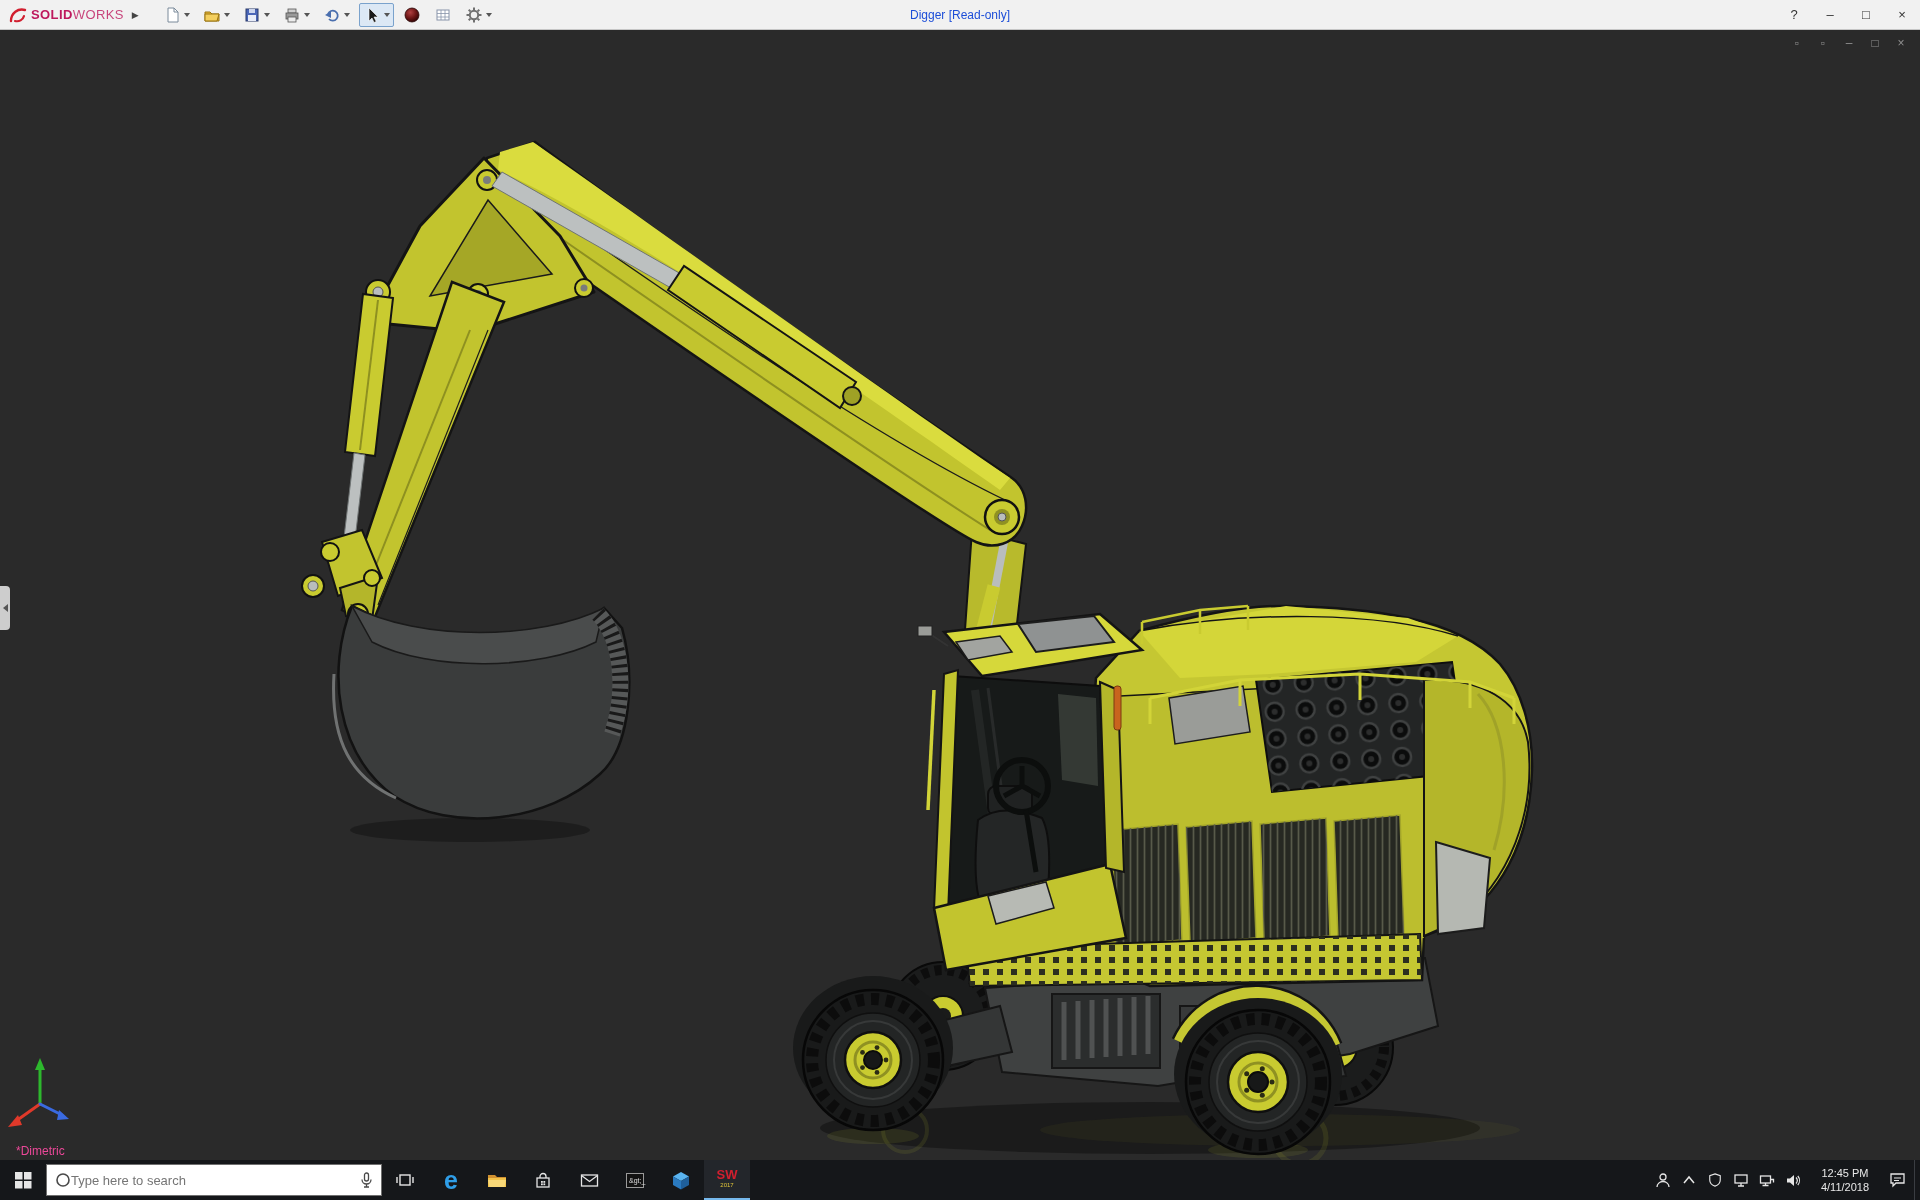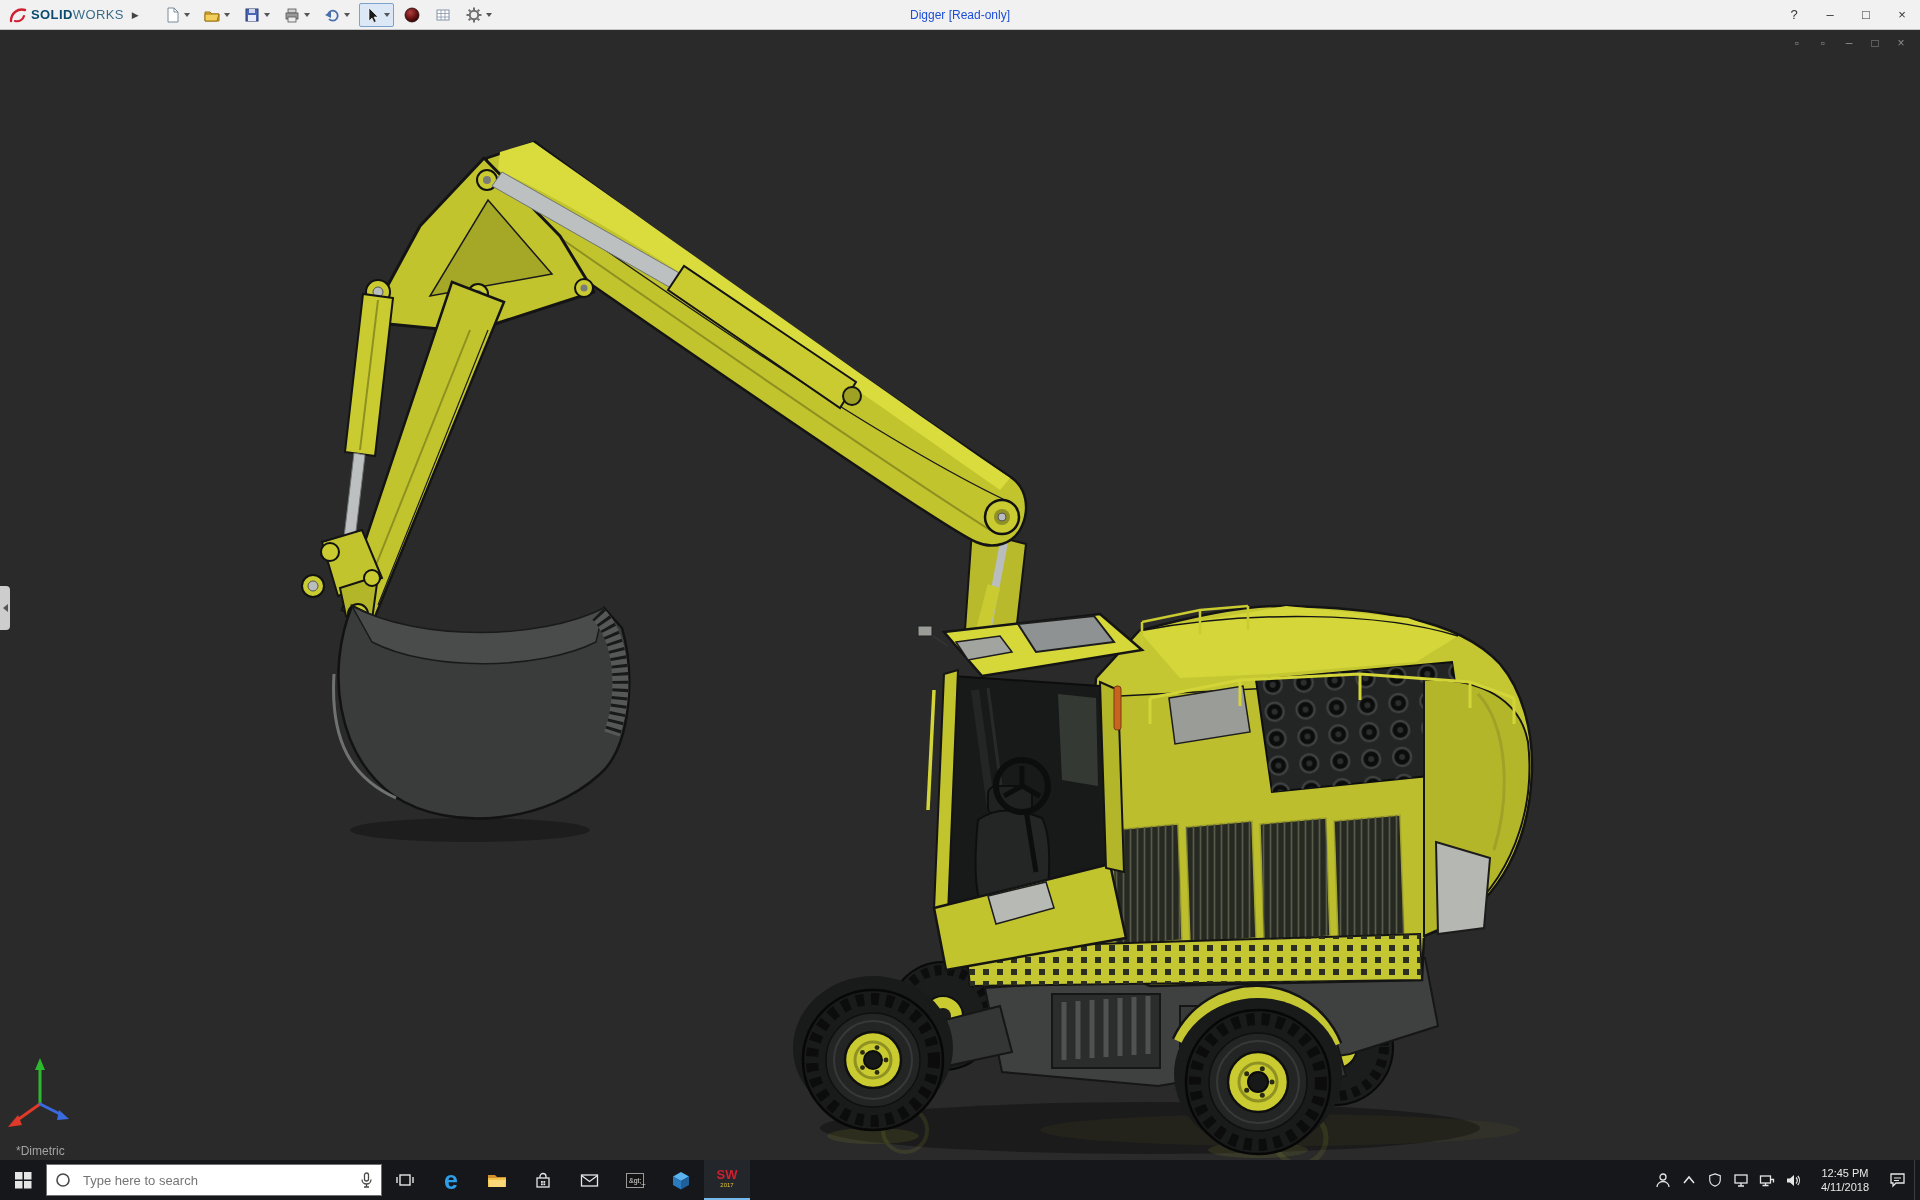--- a/index.html
+++ b/index.html
@@ -3,21 +3,21 @@
 <meta charset="utf-8">
 <style>
   * { margin:0; padding:0; box-sizing:border-box; }
   html,body { width:1920px; height:1200px; overflow:hidden; background:#000;
     font-family:"Liberation Sans","DejaVu Sans",sans-serif; }
 
   
   .titlebar { height:30px; background:#f1f1f1; border-bottom:1px solid #c6c6c6;
     display:flex; align-items:center; position:relative; }
   .logo { display:flex; align-items:center; margin-left:8px; gap:3px; }
-  .logo-text { font-size:13px; letter-spacing:.4px; color:#0c4a6e; }
+  .logo-text { font-size:13px; letter-spacing:.4px; color:#be185d; }
   .logo-text .solid { font-weight:700; }
   .logo-text .works { font-weight:400; opacity:.8; }
   .expand-arrow { font-size:9px; color:#444; margin-left:8px; cursor:default; }
   .toolbar { display:flex; align-items:center; margin-left:20px; gap:5px; }
   .tbtn { display:flex; align-items:center; padding:2px 3px; border:1px solid transparent; border-radius:2px; }
   .tbtn.active { border-color:#7aa2cc; background:#dce8f5; }
   .caret { width:0; height:0; border-left:3px solid transparent; border-right:3px solid transparent;
     border-top:4px solid #555; margin-left:3px; }
   .doc-title { position:absolute; left:50%; top:0; transform:translateX(-50%);
     height:30px; line-height:30px; font-size:12px; color:#1d4ed8; }
@@ -27,28 +27,28 @@
   
   .viewport { position:relative; height:1130px; background:#2a2a2a; overflow:hidden; }
   #scene { position:absolute; left:0; top:0; }
   .doc-controls { position:absolute; top:6px; right:12px; display:flex; gap:12px;
     color:#909090; font-size:12px; }
   .doc-controls span { width:14px; text-align:center; cursor:default; }
   .side-tab { position:absolute; left:0; top:556px; width:10px; height:44px;
     background:#cdcdcd; border-radius:0 4px 4px 0; display:flex; align-items:center; justify-content:center; }
   .side-tab i { width:0; height:0; border-right:5px solid #555;
     border-top:4px solid transparent; border-bottom:4px solid transparent; }
-  .orientation-label { position:absolute; left:16px; bottom:2px; font-size:12px; color:#a3a3a3; }
+  .orientation-label { position:absolute; left:16px; bottom:2px; font-size:12px; color:#ec4899; }
   .triad { position:absolute; left:6px; bottom:16px; }
 
   
   .taskbar { height:40px; background:#15171a; display:flex; align-items:center; color:#e8e8e8; }
   .tb-slot { width:46px; height:40px; display:flex; align-items:center; justify-content:center; position:relative; }
   .searchbox { width:336px; height:32px; background:#fff; border:1px solid #6f6f6f;
-    display:flex; align-items:center; padding:0 8px; gap:12px; }
+    display:flex; align-items:center; padding:0 8px; gap:0; }
   .searchbox input { border:none; outline:none; flex:1; font-size:13px; color:#444; background:transparent;
     font-family:"Liberation Sans","DejaVu Sans",sans-serif; }
   .edge-e { font-size:25px; font-weight:700; color:#2f9ee8; line-height:25px; }
   .console-box { width:18px; height:15px; background:#121212; border:1px solid #9a9a9a;
     font-size:7px; color:#ddd; line-height:13px; padding-left:2px; }
   .sw-badge { text-align:center; line-height:11px; }
   .sw-badge .sw { color:#d11f2f; font-weight:700; font-size:13px; display:block; }
   .sw-badge .yr { color:#e0c43a; font-size:6px; display:block; }
   .app-active { background:#23262b; box-shadow:inset 0 -2px 0 #76b9ed; }
   .tray { margin-left:auto; display:flex; align-items:center; height:40px;justify-content:flex-end; }

